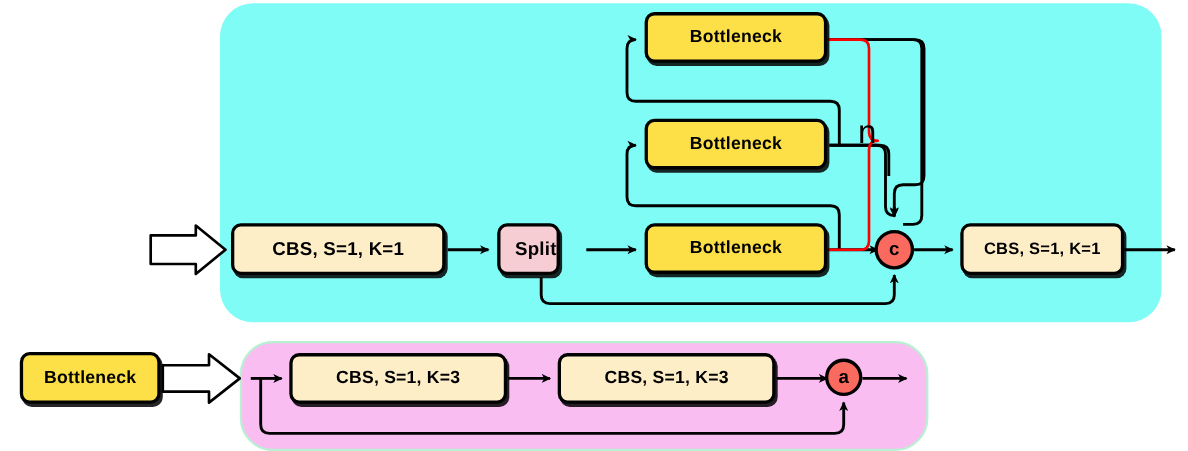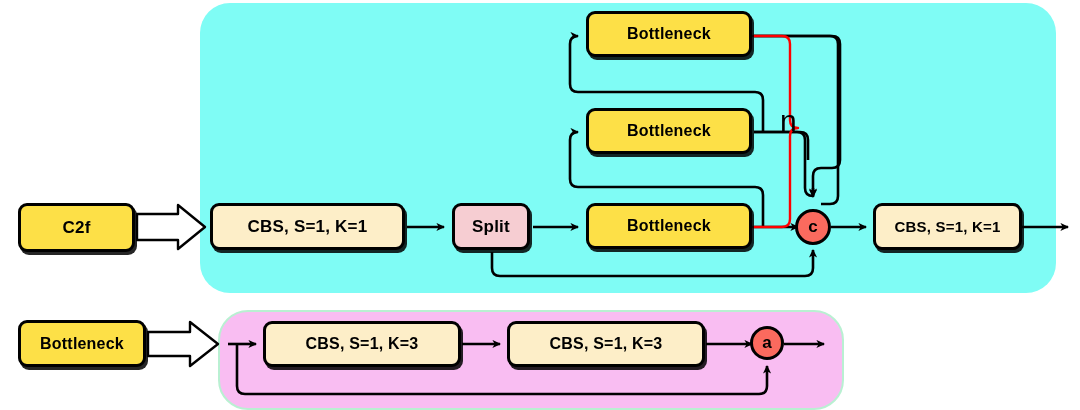--- a/index.html
+++ b/index.html
@@ -99,29 +99,26 @@
       <path d="M237,344 L237,386 Q237,394 245,394 L759,394 Q767,394 767,386 L767,366" marker-end="url(#ah)"></path>
 
       <path d="M462,344 L500,344" marker-end="url(#ah)"></path>
 
       <path d="M706,344 L752,344" marker-end="url(#ah)"></path>
 
       <path d="M784,344 L824,344" marker-end="url(#ah)"></path>
     </g>
   </svg>
 
-  <div class="node green" style="left:18px;top:203px;width:117px;height:49px;font-size:17px;">
-    <span>C2f</span>
-  </div>
 
   <div class="node cream" style="left:210px;top:203px;width:195px;height:47px;font-size:17px;">
     <span>CBS, S=1, K=1</span>
   </div>
 
-  <div class="node rose" style="left:452px;top:203px;width:78px;height:47px;font-size:17px;">
+  <div class="node rose" style="left:452px;top:203px;width:57px;height:47px;font-size:17px;justify-content:flex-end;">
     <span>Split</span>
   </div>
 
   <div class="node green" style="left:586px;top:11px;width:166px;height:46px;font-size:16px;">
     <span>Bottleneck</span>
   </div>
 
   <div class="node green" style="left:586px;top:108px;width:166px;height:46px;font-size:16px;">
     <span>Bottleneck</span>
   </div>

